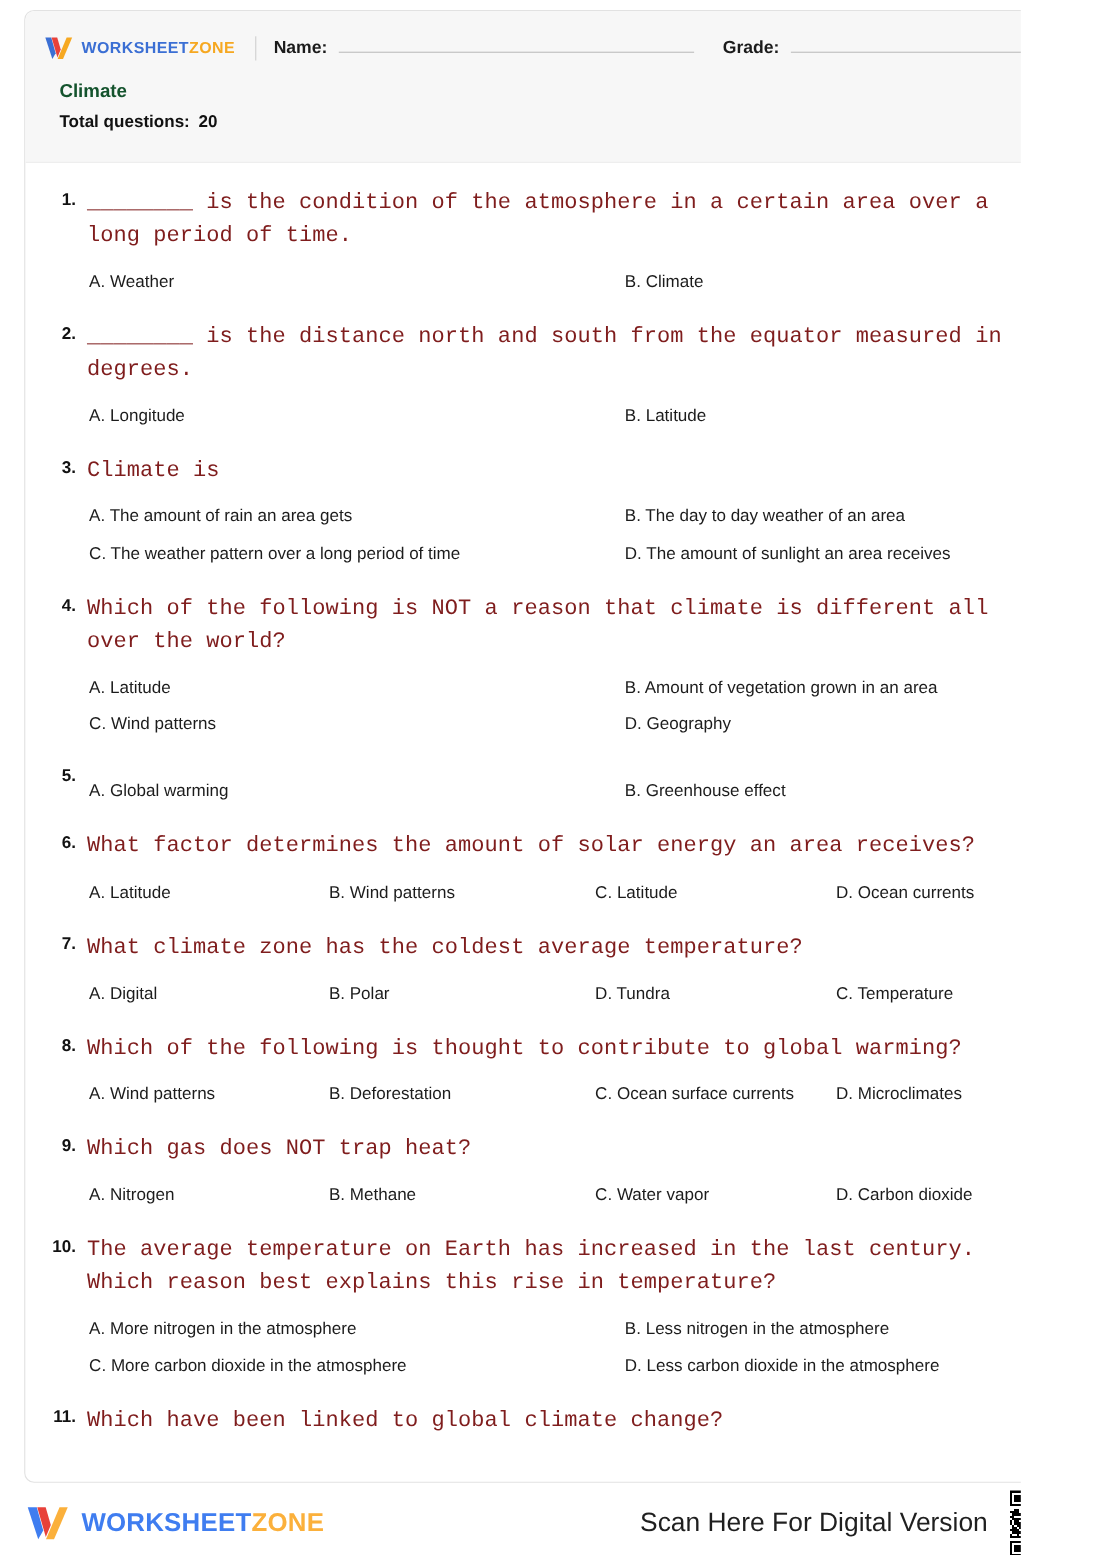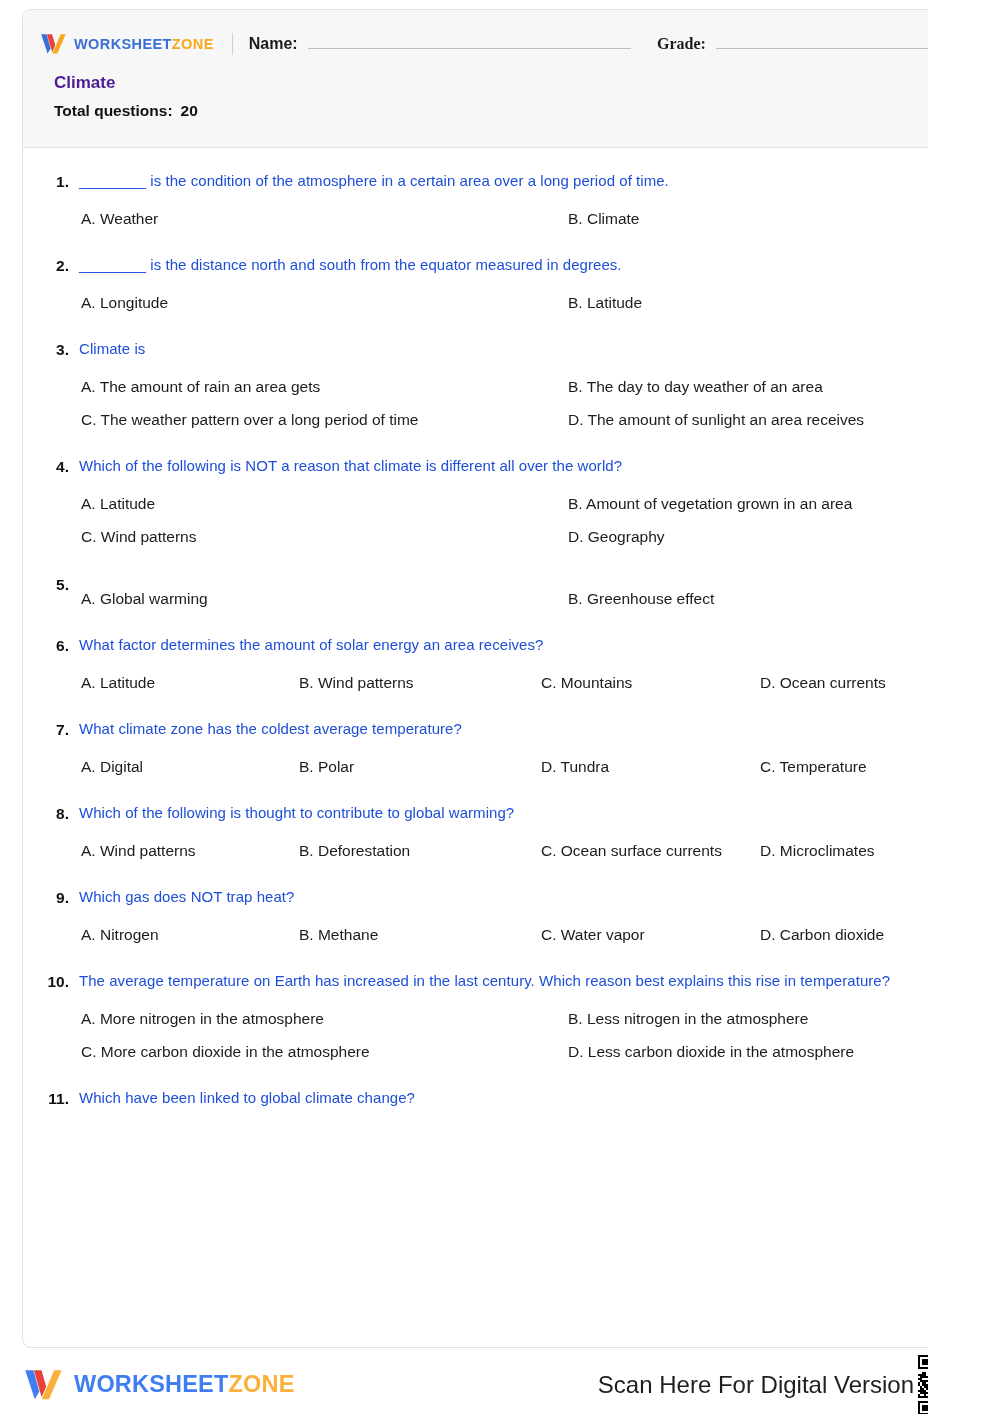--- a/index.html
+++ b/index.html
@@ -90,29 +90,29 @@
     white-space: nowrap;
     flex: 0 0 auto;
   }
   .field-line {
     flex: 1 1 auto;
     border-bottom: 1px solid #bdbdbd;
     margin-left: 10px;
     height: 13px;
   }
   .field-name { max-width: 470px; }
-  .field-grade { max-width: 300px; margin-left: 26px; font-family: Liberation Serif, serif; }
+  .field-grade { max-width: 300px; margin-left: 26px; }
 
   .title-block {
     padding: 14px 0 0 31px;
   }
   .sheet-title {
     font-size: 17px;
     font-weight: 700;
-    color: #4c1d95;
+    color: #14532d;
     line-height: 1.5;
     margin: 0;
   }
   .sheet-subtitle {
     font-size: 15.5px;
     font-weight: 700;
     color: #111111;
     line-height: 1.6;
     margin: 3px 0 0 0;
   }
@@ -138,24 +138,25 @@
     line-height: 1.45;
     padding-top: 1px;
     padding-right: 0;
   }
   .q-main {
     flex: 1 1 auto;
     min-width: 0;
     padding-left: 10px;
   }
   .q-text {
-    font-size: 15px;
-    color: #1d4ed8;
+    font-size: 20px;
+    color: #7f1d1d;
     line-height: 1.52;
     letter-spacing: 0.05px;
+    font-family: Liberation Mono, monospace;
   }
 
   .options {
     display: flex;
     flex-wrap: wrap;
     margin-top: 9px;
   }
   .opt {
     font-size: 15.5px;
     color: #1c1c1c;
@@ -188,21 +189,21 @@
   .logo-foot .logo-text { font-size: 23.5px; margin-left: 8px; letter-spacing: 0.2px; }
   .logo-foot .lt-a { color: #3f7df0; }
   .logo-foot .lt-b { color: #fbb03b; }
 
   .footer-spacer { flex: 1 1 auto; }
 
   .scan-text {
     font-size: 24px;
     color: #1f1f1f;
     white-space: nowrap;
-    margin-right: 4px;
+    margin-right: 20px;
     line-height: 1;
   }
 
   .qr {
     flex: 0 0 auto;
     width: 60px;
     height: 60px;
     background: #ffffff;
     display: block;
   }
@@ -304,21 +305,21 @@
             </div>
           </div>
         </div>
         <div class="question">
           <div class="q-num">6.</div>
           <div class="q-main">
             <div class="q-text">What factor determines the amount of solar energy an area receives?</div>
             <div class="options cols-4">
               <div class="opt">A. Latitude</div>
               <div class="opt">B. Wind patterns</div>
-              <div class="opt">C. Mountains</div>
+              <div class="opt">C. Latitude</div>
               <div class="opt">D. Ocean currents</div>
             </div>
           </div>
         </div>
         <div class="question">
           <div class="q-num">7.</div>
           <div class="q-main">
             <div class="q-text">What climate zone has the coldest average temperature?</div>
             <div class="options cols-4">
               <div class="opt">A. Digital</div>

